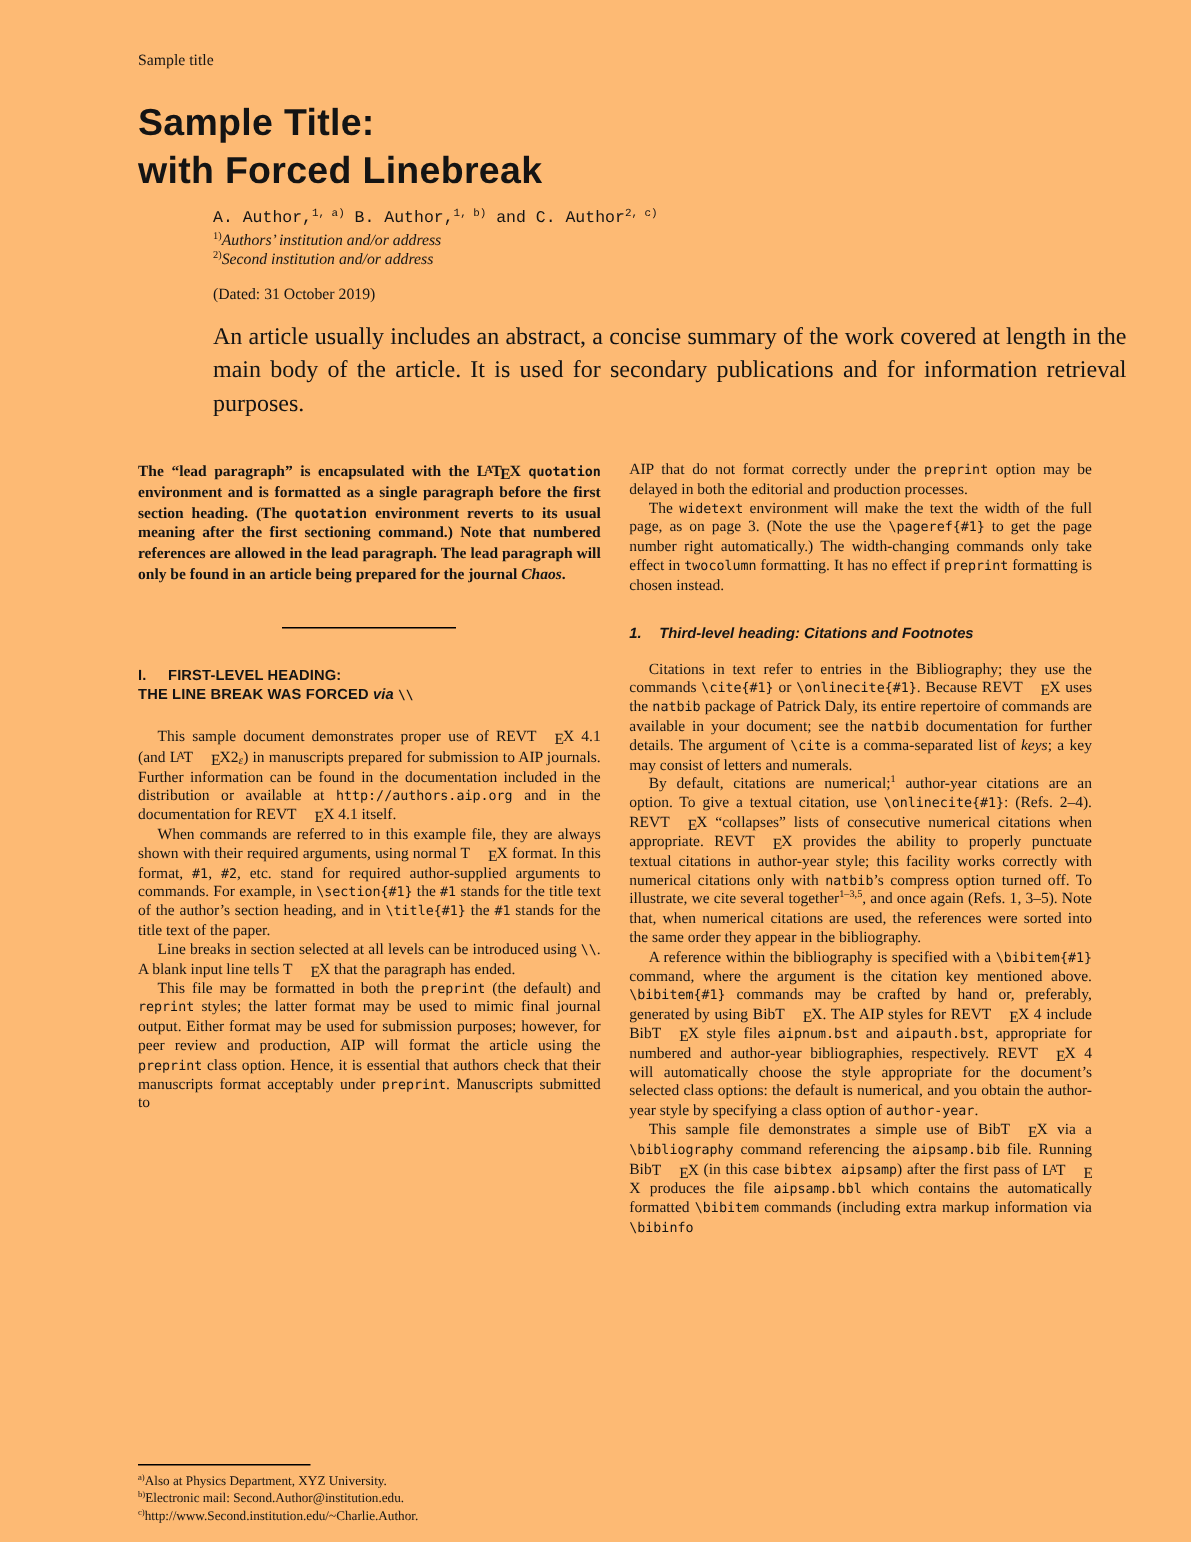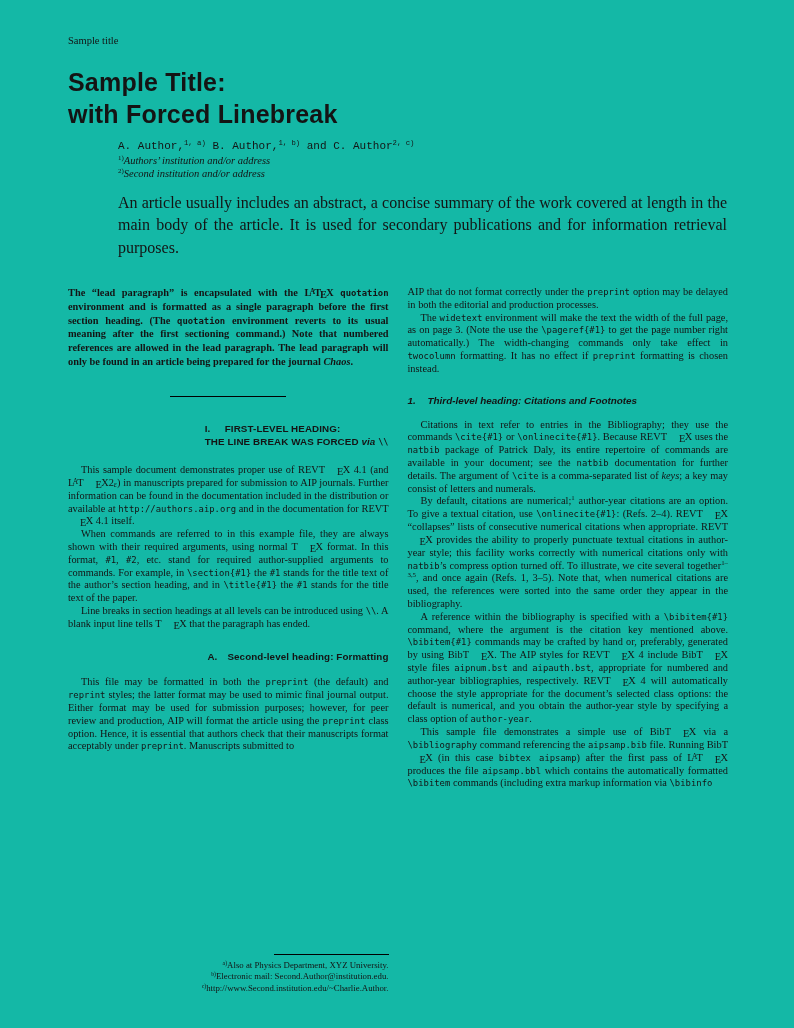--- a/index.html
+++ b/index.html
@@ -1,31 +1,31 @@
 <!DOCTYPE html>
 <html><head>
 <meta charset="utf-8">
 <style>
   * { margin:0; padding:0; box-sizing:border-box; }
   html,body { width:794px; height:1028px; background:#ffffff; }
   body { font-family:"Liberation Serif", serif; color:#141414; -webkit-font-smoothing:antialiased; }
-  .page { position:relative; width:794px; height:1028px; padding:35px 66px 0 68px; overflow:hidden; background:#14b8a6; }
+  .page { position:relative; width:794px; height:1028px; padding:35px 66px 0 92px; overflow:hidden; background:#fdba74; }
 
   .running-head { font-size:10.5px; margin-bottom:21px; }
 
   .title { font-family:"Liberation Sans", sans-serif; font-weight:bold; font-size:25px; line-height:1.27; letter-spacing:0.2px; }
 
   .byline { margin-left:50px; margin-top:9px; }
   .authors { font-family:Liberation Mono, monospace; font-size:11px; margin-bottom:2px; }
   .affiliation { font-size:10.5px; line-height:1.25; }
   .dated { font-size:10.5px; margin-top:11px; }
   .abstract { margin-left:50px; margin-top:12px; width:609px; text-align:justify; font-size:16px; line-height:1.4; }
 
   .columns { display:flex; gap:19px; margin-top:27px; height:708px; overflow:hidden; }
-  .col { flex:1; min-width:0;align-items:flex-end; }
+  .col { flex:1; min-width:0; }
   .col-left { display:flex; flex-direction:column; }
 
   .body-par { font-size:10.35px; line-height:1.24; text-align:justify; text-indent:13px; }
   .no-indent { text-indent:0; }
 
   .lead { font-weight:bold; line-height:1.33; text-indent:0; }
   .lead .seg-c { font-weight:bold; }
   .lead-rule { width:116px; height:1px; background:#000; margin:27px auto 25px; }
 
   .sec-heading, .subsec-heading { font-family:"Liberation Sans", sans-serif; font-weight:bold; font-size:9.8px; line-height:1.4; letter-spacing:0.1px; }
@@ -56,42 +56,40 @@
 
   <h1 class="title">
     <span>Sample Title:</span><br>
     <span>with Forced Linebreak</span>
   </h1>
 
   <div class="byline">
     <div class="authors"><span class="seg-p">A. Author,</span><span class="seg-sup">1, a)</span><span class="seg-p"> B. Author,</span><span class="seg-sup">1, b)</span><span class="seg-p"> and C. Author</span><span class="seg-sup">2, c)</span></div>
     <div class="affiliation"><span class="seg-sup">1)</span><span class="seg-i">Authors’ institution and/or address</span></div>
     <div class="affiliation"><span class="seg-sup">2)</span><span class="seg-i">Second institution and/or address</span></div>
+    <div class="dated">(Dated: 31 October 2019)</div>
   </div>
 
   <div class="abstract">An article usually includes an abstract, a concise summary of the work covered at length in the main body of the article. It is used for secondary publications and for information retrieval purposes.</div>
 
   <div class="columns">
 
     <div class="col col-left">
       <p class="body-par lead"><span class="seg-p">The “lead paragraph” is encapsulated with the </span><span class="seg-latex">L<span class="tex-a">A</span>T<span class="tex-e">E</span>X</span><span class="seg-p"> </span><span class="seg-c">quotation</span><span class="seg-p"> environment and is formatted as a single paragraph before the first section heading. (The </span><span class="seg-c">quotation</span><span class="seg-p"> environment reverts to its usual meaning after the first sectioning command.) Note that numbered references are allowed in the lead paragraph. The lead paragraph will only be found in an article being prepared for the journal </span><span class="seg-i">Chaos</span><span class="seg-p">.</span></p>
       <div class="lead-rule"></div>
 
       <h2 class="sec-heading">
         <span class="h-num">I.</span><span>FIRST-LEVEL HEADING:</span><br>
         <span><span class="seg-p">THE LINE BREAK WAS FORCED </span><span class="seg-i">via</span><span class="seg-p"> </span><span class="seg-c">\\</span></span>
       </h2>
 
       <p class="body-par"><span class="seg-p">This sample document demonstrates proper use of REV</span><span class="seg-tex">T<span class="tex-e">E</span>X</span><span class="seg-p"> 4.1 (and </span><span class="seg-latex">L<span class="tex-a">A</span>T<span class="tex-e">E</span>X</span><span class="seg-p">2</span><span class="seg-sub">ε</span><span class="seg-p">) in manuscripts prepared for submission to AIP journals. Further information can be found in the documentation included in the distribution or available at </span><span class="seg-c">http://authors.aip.org</span><span class="seg-p"> and in the documentation for REV</span><span class="seg-tex">T<span class="tex-e">E</span>X</span><span class="seg-p"> 4.1 itself.</span></p>
       <p class="body-par"><span class="seg-p">When commands are referred to in this example file, they are always shown with their required arguments, using normal </span><span class="seg-tex">T<span class="tex-e">E</span>X</span><span class="seg-p"> format. In this format, </span><span class="seg-c">#1</span><span class="seg-p">, </span><span class="seg-c">#2</span><span class="seg-p">, etc. stand for required author-supplied arguments to commands. For example, in </span><span class="seg-c">\section{#1}</span><span class="seg-p"> the </span><span class="seg-c">#1</span><span class="seg-p"> stands for the title text of the author’s section heading, and in </span><span class="seg-c">\title{#1}</span><span class="seg-p"> the </span><span class="seg-c">#1</span><span class="seg-p"> stands for the title text of the paper.</span></p>
-      <p class="body-par"><span class="seg-p">Line breaks in section headings at all levels can be introduced using </span><span class="seg-c">\\</span><span class="seg-p">. A blank input line tells </span><span class="seg-tex">T<span class="tex-e">E</span>X</span><span class="seg-p"> that the paragraph has ended.</span></p>
+      <p class="body-par"><span class="seg-p">Line breaks in section selected at all levels can be introduced using </span><span class="seg-c">\\</span><span class="seg-p">. A blank input line tells </span><span class="seg-tex">T<span class="tex-e">E</span>X</span><span class="seg-p"> that the paragraph has ended.</span></p>
 
-      <h3 class="subsec-heading">
-        <span class="h-num">A.</span><span>Second-level heading: Formatting</span>
-      </h3>
 
       <p class="body-par"><span class="seg-p">This file may be formatted in both the </span><span class="seg-c">preprint</span><span class="seg-p"> (the default) and </span><span class="seg-c">reprint</span><span class="seg-p"> styles; the latter format may be used to mimic final journal output. Either format may be used for submission purposes; however, for peer review and production, AIP will format the article using the </span><span class="seg-c">preprint</span><span class="seg-p"> class option. Hence, it is essential that authors check that their manuscripts format acceptably under </span><span class="seg-c">preprint</span><span class="seg-p">. Manuscripts submitted to</span></p>
 
       <div class="fn-spacer"></div>
       <div class="fn-rule"></div>
       <div class="footnote"><span class="seg-sup">a)</span><span class="seg-p">Also at Physics Department, XYZ University.</span></div>
       <div class="footnote"><span class="seg-sup">b)</span><span class="seg-p">Electronic mail: Second.Author@institution.edu.</span></div>
       <div class="footnote"><span class="seg-sup">c)</span><span class="seg-p">http://www.Second.institution.edu/~Charlie.Author.</span></div>
     </div>
 

